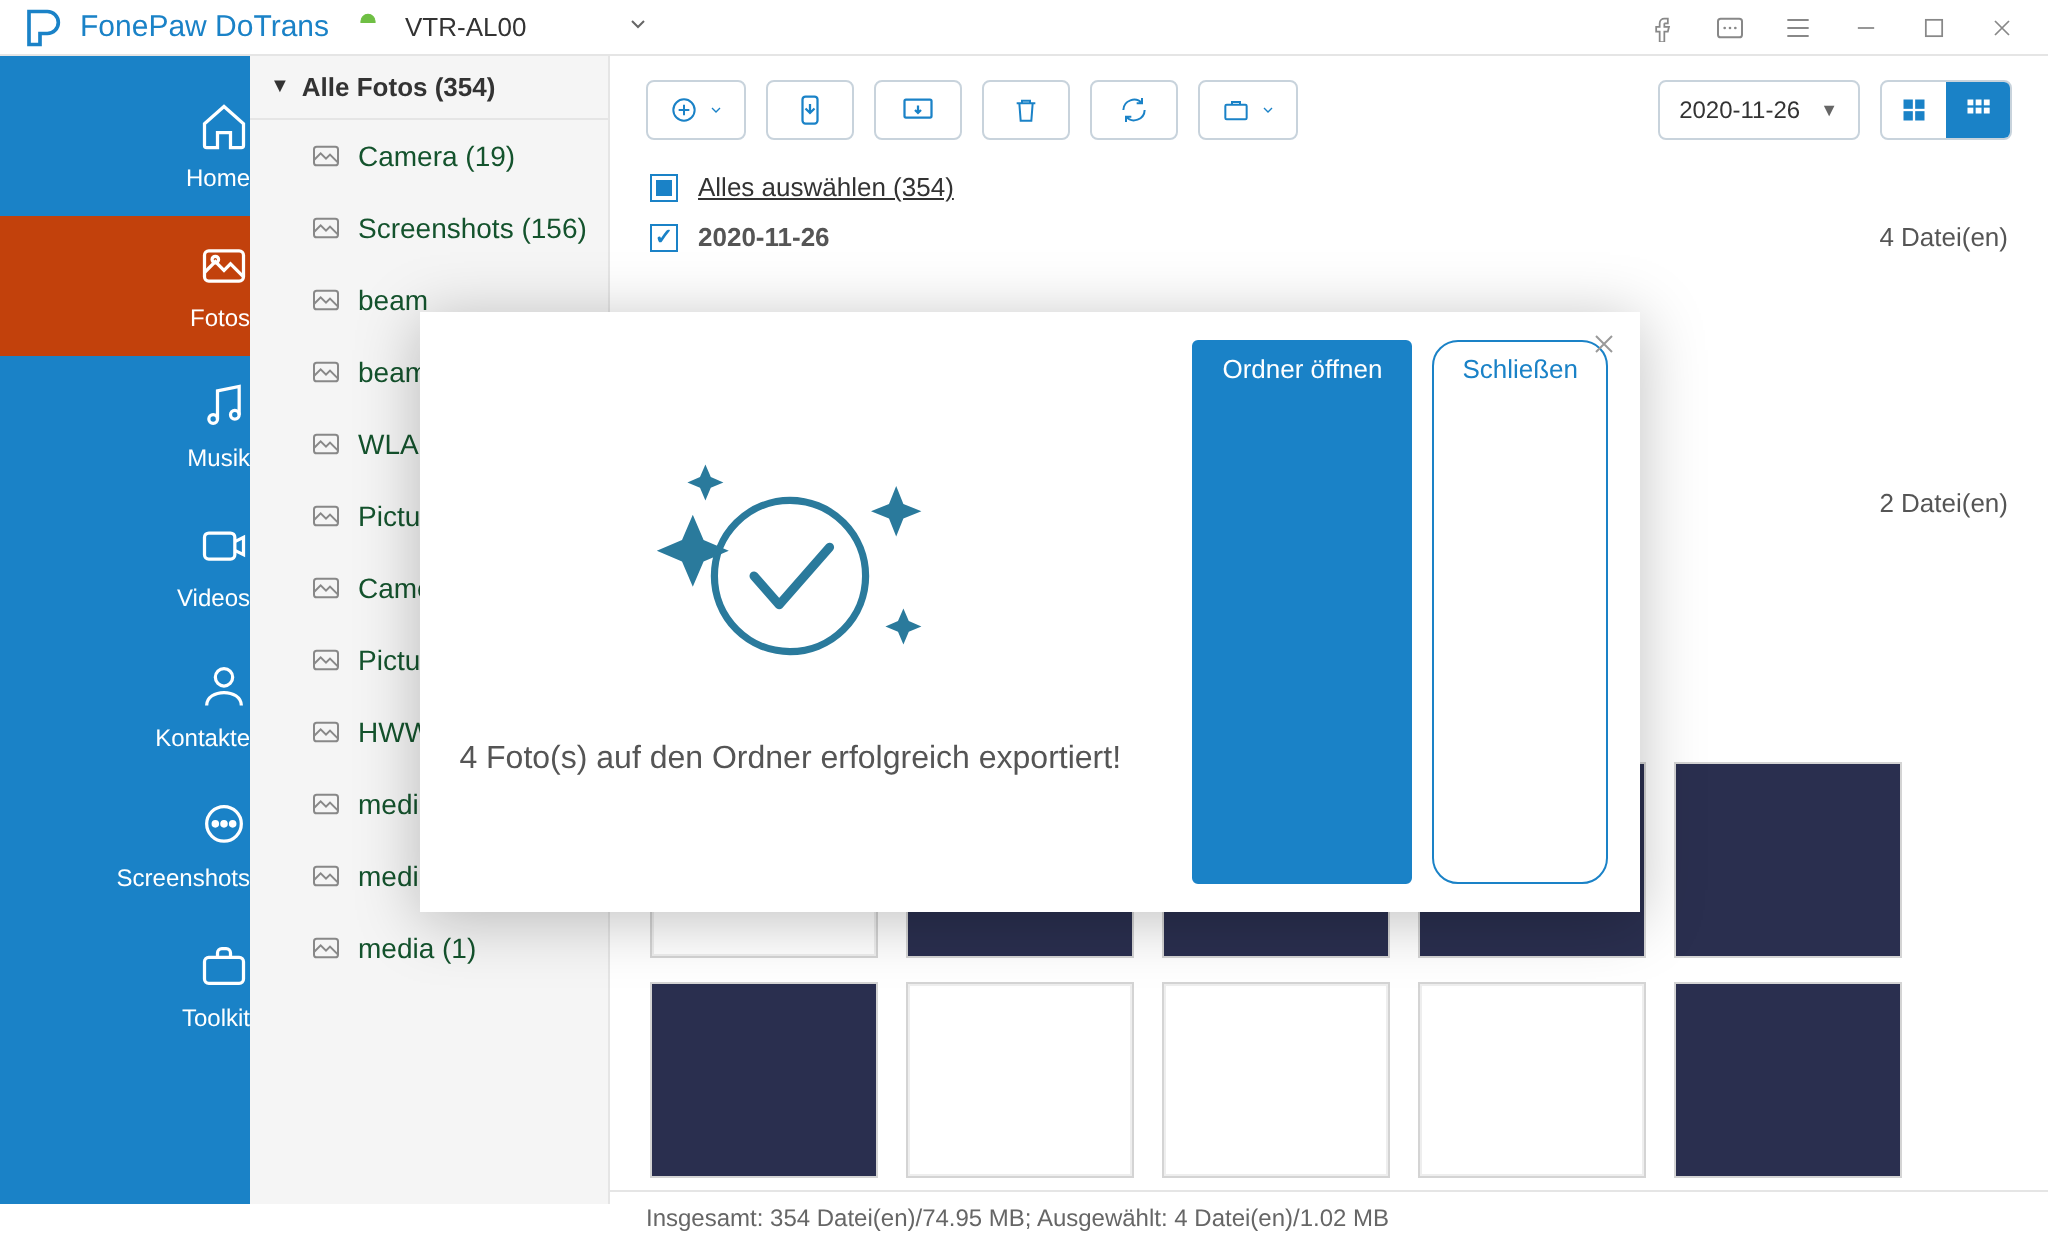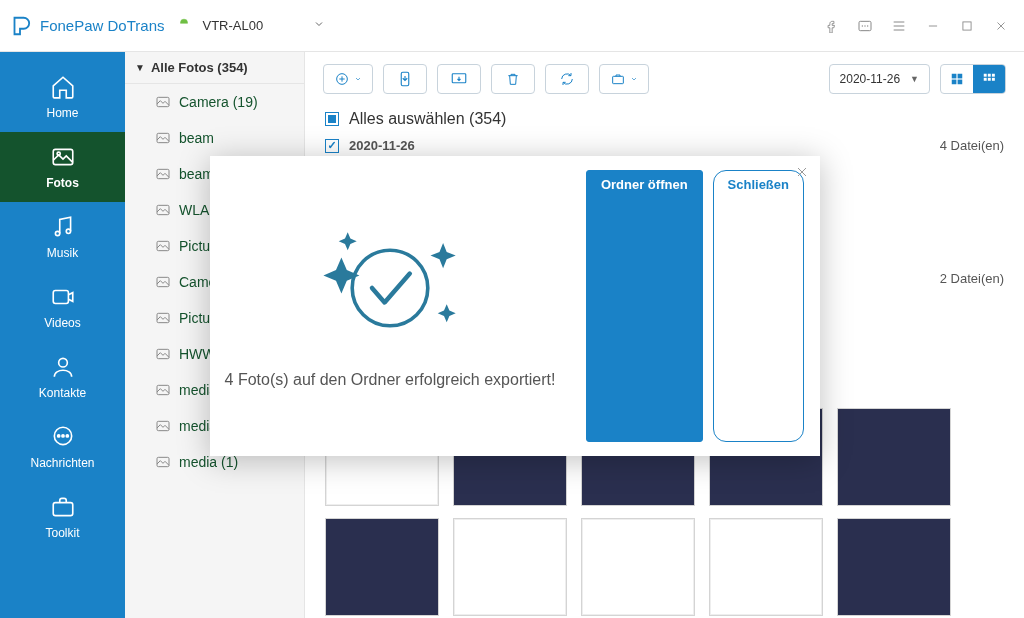--- a/index.html
+++ b/index.html
@@ -1,54 +1,54 @@
 <!DOCTYPE html>
 <html><head>
 <meta charset="utf-8">
 <style>
 * { box-sizing: border-box; margin: 0; padding: 0; }
 body { font-family: -apple-system, "Segoe UI", Arial, sans-serif; font-size: 12px; color: #555; background: #fff; width: 1024px; height: 618px; overflow: hidden; position: relative; }
 
 
-.titlebar { height: 52px; display: flex; align-items: center; border-bottom: 1px solid #e5e5e5; background: #fff; }
+.titlebar { height: 28px; display: flex; align-items: center; border-bottom: 1px solid #e5e5e5; background: #fff; }
 .titlebar .logo { width: 40px; display: flex; align-items: center; justify-content: center; }
 .titlebar .appname { color: #1a82c7; font-size: 15px; font-weight: 500; }
 .titlebar .center { flex: 1; display: flex; justify-content: flex-start; }
 .device-select { display: flex; align-items: center; gap: 10px; color: #333; font-size: 13px; padding: 4px 12px; cursor: pointer; }
 .device-select .android-icon { width: 16px; height: 16px; display: inline-block; }
 .device-select .chev { margin-left: 40px; }
 .titlebar .right { display: flex; align-items: center; padding-right: 8px; gap: 4px; }
 .winbtn { width: 30px; height: 30px; display: flex; align-items: center; justify-content: center; color: #888; cursor: pointer; }
 
 
 .layout { display: flex; height: calc(100% - 44px); }
 .sidebar { width: 125px; background: #1a82c7; color: #fff; display: flex; flex-direction: column; padding-top: 10px; }
-.nav-item { display: flex; flex-direction: column; align-items: center; gap: 6px; padding: 12px 16px; cursor: pointer; color: #fff; }
-.nav-item.active { background: #14532d; font-weight: bold; }
+.nav-item { display: flex; flex-direction: column; align-items: flex-end; gap: 6px; padding: 12px 0; cursor: pointer; color: #fff; }
+.nav-item.active { background: #c2410c; }
 .nav-item .nlabel { font-size: 12px; }
 .nav-icon { width: 26px; height: 26px; stroke: #fff; fill: none; stroke-width: 1.5; }
 
 
 .albumlist { width: 180px; background: #f5f5f5; border-right: 1px solid #e5e5e5; overflow: hidden; }
 .albumhead { display: flex; align-items: center; padding: 8px 10px; border-bottom: 1px solid #e5e5e5; color: #333; font-size: 13px; font-weight: 600; }
 .albumhead .tri { margin-right: 6px; font-size: 10px; }
 .album-item { display: flex; align-items: center; gap: 8px; padding: 10px 16px 10px 30px; font-size: 14px; color: #14532d; cursor: pointer; overflow: hidden; white-space: nowrap; text-overflow: ellipsis; }
 .album-icon { flex-shrink: 0; }
 
 
 .main { flex: 1; display: flex; flex-direction: column; background: #fff; }
 .toolbar { display: flex; align-items: center; padding: 12px 18px; gap: 10px; }
 .tool { border: 1px solid #c8d3dc; border-radius: 4px; height: 30px; min-width: 44px; display: flex; align-items: center; justify-content: center; color: #1a82c7; cursor: pointer; background: #fff; padding: 0 10px; gap: 4px; }
 .toolbar .spacer { flex: 1; }
 .date-select { border: 1px solid #c8d3dc; border-radius: 4px; height: 30px; padding: 0 10px; display: flex; align-items: center; gap: 10px; color: #333; cursor: pointer; }
 .viewtoggle { display: flex; border: 1px solid #c8d3dc; border-radius: 4px; overflow: hidden; height: 30px; }
 .viewtoggle .vt { width: 32px; display: flex; align-items: center; justify-content: center; cursor: pointer; color: #1a82c7; }
 .viewtoggle .vt.active { background: #1a82c7; color: #fff; }
 
-.selectline { display: flex; align-items: center; padding: 4px 20px; gap: 10px; font-size: 16px; color: #333; }
+.selectline { display: flex; align-items: center; padding: 4px 20px; gap: 10px; font-size: 13px; color: #333; text-decoration: underline; }
 .checkbox { width: 14px; height: 14px; border: 1px solid #1a82c7; display: inline-flex; align-items: center; justify-content: center; }
 .checkbox.indeterminate::before { content: ""; width: 8px; height: 8px; background: #1a82c7; }
 .checkbox.checked::before { content: "✓"; color: #1a82c7; font-size: 11px; font-weight: bold; }
 
 .datehead { display: flex; align-items: center; justify-content: space-between; padding: 6px 20px; font-size: 13px; }
 .datehead .dleft { display: flex; align-items: center; gap: 10px; }
 .datehead .dleft .datetext { font-weight: 600; }
 .datehead .count { color: #555; }
 
 .grid { display: flex; flex-wrap: wrap; gap: 14px; padding: 6px 20px; }
@@ -57,21 +57,21 @@
 .thumb .placeholder.dark { background: #2a2f4f; }
 .thumb .placeholder.white { background: #fff; border: 1px solid #eee; }
 
 .statusbar { border-top: 1px solid #e5e5e5; padding: 6px 18px; font-size: 12px; color: #666; margin-top: auto; }
 
 
 .overlay { position: absolute; left: 210px; top: 156px; width: 610px; height: 300px; background: #fff; box-shadow: 0 4px 30px rgba(0,0,0,.25); display: flex; flex-direction: row; }
 .overlay .close { position: absolute; right: 10px; top: 8px; cursor: pointer; color: #888; font-size: 18px; }
 .overlay .graphic { flex: 1; display: flex; flex-direction: column; align-items: center; justify-content: center; gap: 18px; }
 .overlay .msg { font-size: 16px; color: #555; }
-.overlay .buttons { display: flex; justify-content: space-between; gap: 10px; padding: 14px 16px; font-weight: bold; }
+.overlay .buttons { display: flex; justify-content: space-between; gap: 10px; padding: 14px 16px; }
 .btn { border: 1px solid #1a82c7; border-radius: 3px; padding: 6px 14px; font-size: 13px; cursor: pointer; }
 .btn.primary { background: #1a82c7; color: #fff; }
 .btn.secondary { background: #fff; color: #1a82c7; border-radius: 13px; }
 </style>
 </head>
 <body>
 
 <div class="titlebar">
   <div class="logo">
     <svg width="22" height="22" viewBox="0 0 24 24">
@@ -170,21 +170,21 @@
         </svg>
       <span class="nlabel">Kontakte</span>
     </div>
     <div class="nav-item">
       <svg class="nav-icon" viewBox="0 0 24 24">
           <circle cx="12" cy="11" r="8"></circle>
           <circle cx="8" cy="11" r="1" fill="#fff"></circle>
           <circle cx="12" cy="11" r="1" fill="#fff"></circle>
           <circle cx="16" cy="11" r="1" fill="#fff"></circle>
         </svg>
-      <span class="nlabel">Nachrichten</span>
+      <span class="nlabel">Screenshots</span>
     </div>
     <div class="nav-item">
       <svg class="nav-icon" viewBox="0 0 24 24">
           <rect x="3" y="8" width="18" height="12" rx="2"></rect>
           <path d="M9 8V6a2 2 0 0 1 2-2h2a2 2 0 0 1 2 2v2"></path>
         </svg>
       <span class="nlabel">Toolkit</span>
     </div>
   </div>
 
@@ -193,20 +193,27 @@
       <span class="tri">▼</span>
       <span>Alle Fotos (354)</span>
     </div>
     <div id="album-items">
         <div class="album-item">
           <svg class="album-icon" width="16" height="16" viewBox="0 0 24 24">
             <rect x="3" y="5" width="18" height="14" rx="2" stroke="#888" fill="none" stroke-width="1.5"></rect>
             <path d="M3 15l5-5 4 4 3-3 6 6" stroke="#888" fill="none" stroke-width="1.5"></path>
           </svg>
           <span>Camera (19)</span>
+        </div>
+        <div class="album-item">
+          <svg class="album-icon" width="16" height="16" viewBox="0 0 24 24">
+            <rect x="3" y="5" width="18" height="14" rx="2" stroke="#888" fill="none" stroke-width="1.5"></rect>
+            <path d="M3 15l5-5 4 4 3-3 6 6" stroke="#888" fill="none" stroke-width="1.5"></path>
+          </svg>
+          <span>Screenshots (156)</span>
         </div>
         <div class="album-item">
           <svg class="album-icon" width="16" height="16" viewBox="0 0 24 24">
             <rect x="3" y="5" width="18" height="14" rx="2" stroke="#888" fill="none" stroke-width="1.5"></rect>
             <path d="M3 15l5-5 4 4 3-3 6 6" stroke="#888" fill="none" stroke-width="1.5"></path>
           </svg>
           <span>beam</span>
         </div>
         <div class="album-item">
           <svg class="album-icon" width="16" height="16" viewBox="0 0 24 24">

